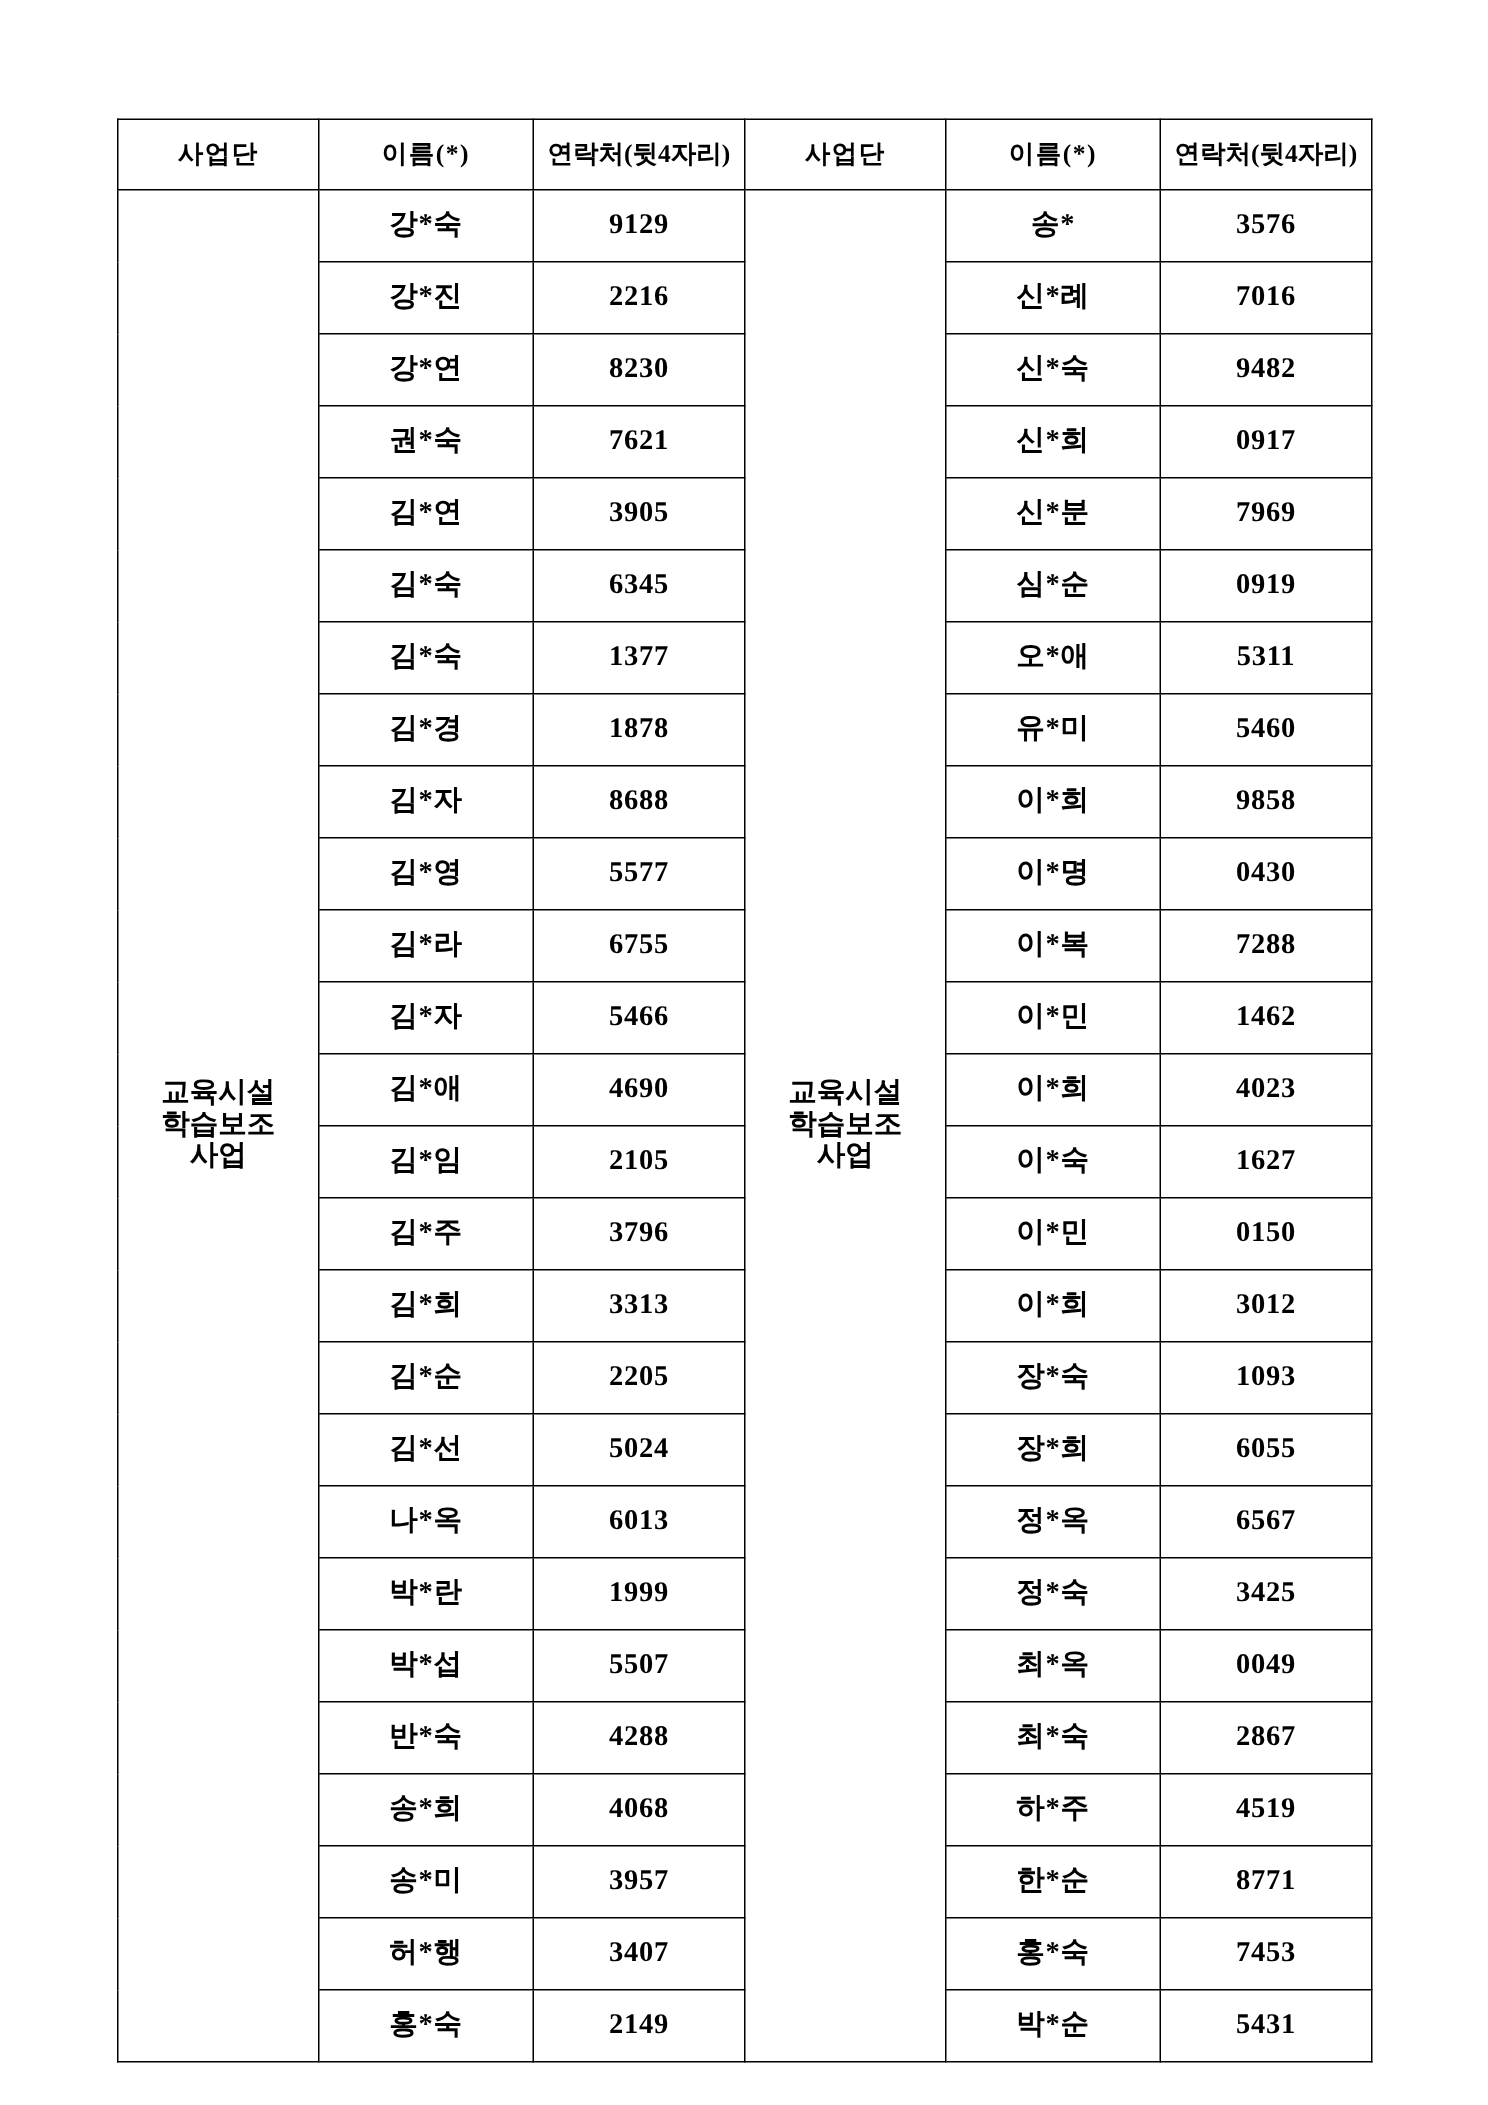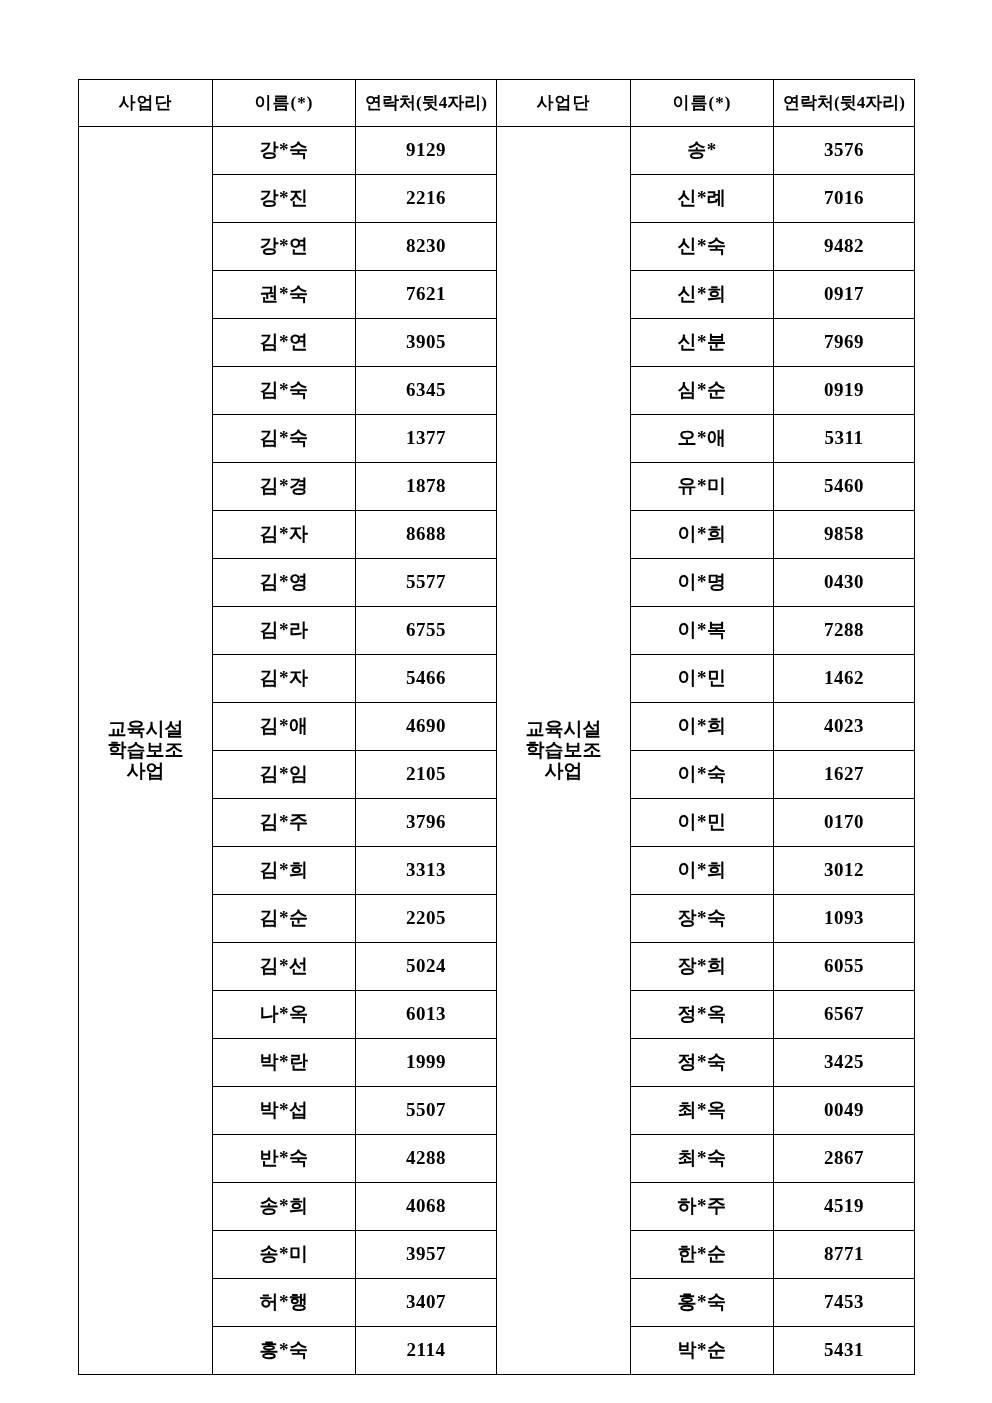--- a/index.html
+++ b/index.html
@@ -184,21 +184,21 @@
         <tr>
           <td class="name-cell">김*임</td>
           <td class="phone-cell">2105</td>
           <td class="name-cell">이*숙</td>
           <td class="phone-cell">1627</td>
         </tr>
         <tr>
           <td class="name-cell">김*주</td>
           <td class="phone-cell">3796</td>
           <td class="name-cell">이*민</td>
-          <td class="phone-cell">0170</td>
+          <td class="phone-cell">0150</td>
         </tr>
         <tr>
           <td class="name-cell">김*희</td>
           <td class="phone-cell">3313</td>
           <td class="name-cell">이*희</td>
           <td class="phone-cell">3012</td>
         </tr>
         <tr>
           <td class="name-cell">김*순</td>
           <td class="phone-cell">2205</td>
@@ -248,19 +248,19 @@
           <td class="phone-cell">8771</td>
         </tr>
         <tr>
           <td class="name-cell">허*행</td>
           <td class="phone-cell">3407</td>
           <td class="name-cell">홍*숙</td>
           <td class="phone-cell">7453</td>
         </tr>
         <tr>
           <td class="name-cell">홍*숙</td>
-          <td class="phone-cell">2114</td>
+          <td class="phone-cell">2149</td>
           <td class="name-cell">박*순</td>
           <td class="phone-cell">5431</td>
         </tr>
       </tbody>
   </table>
 </div>
 
 </body></html>

